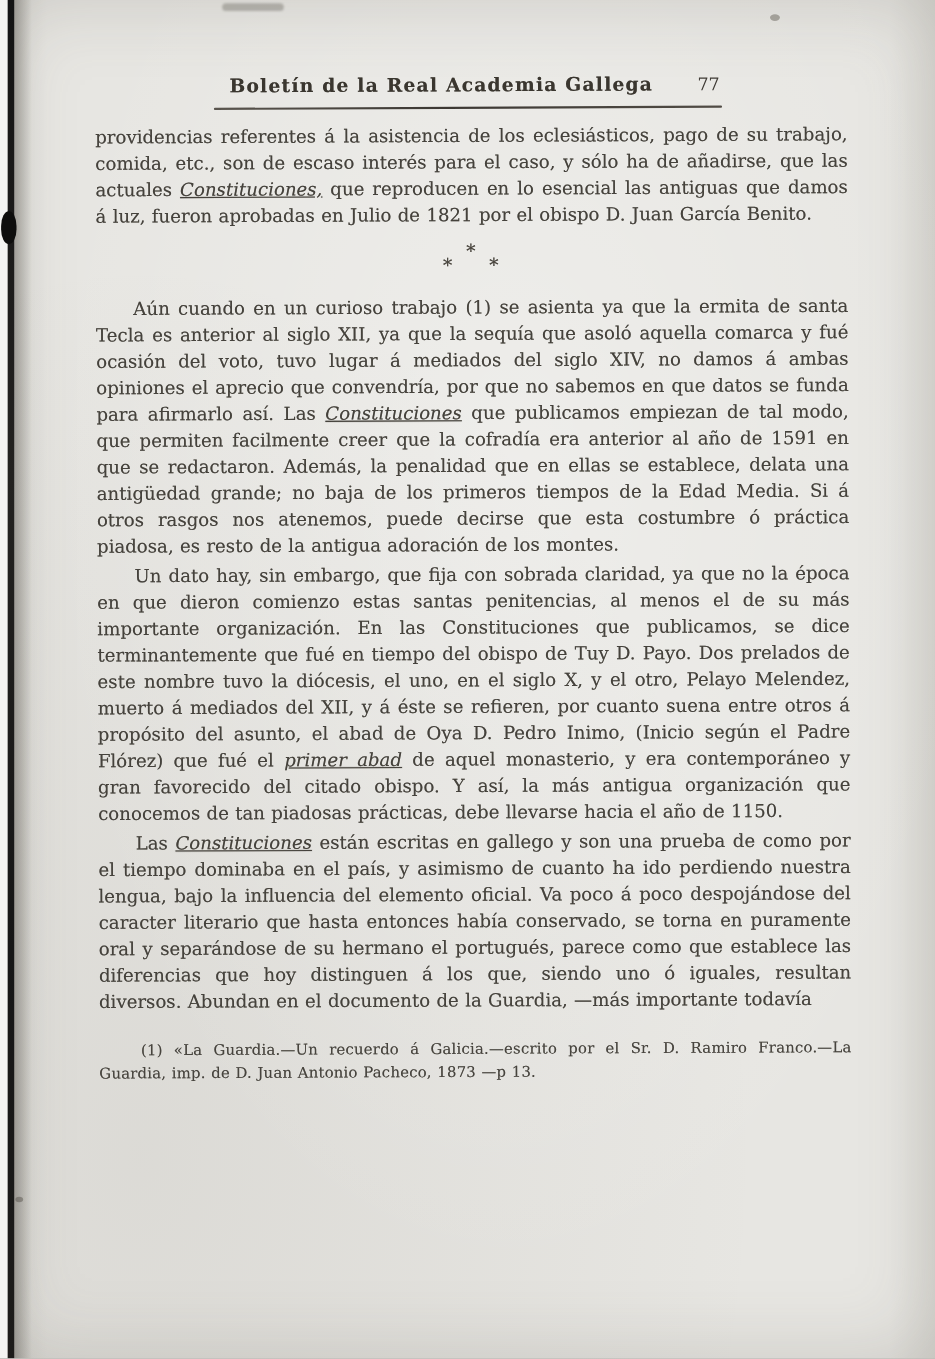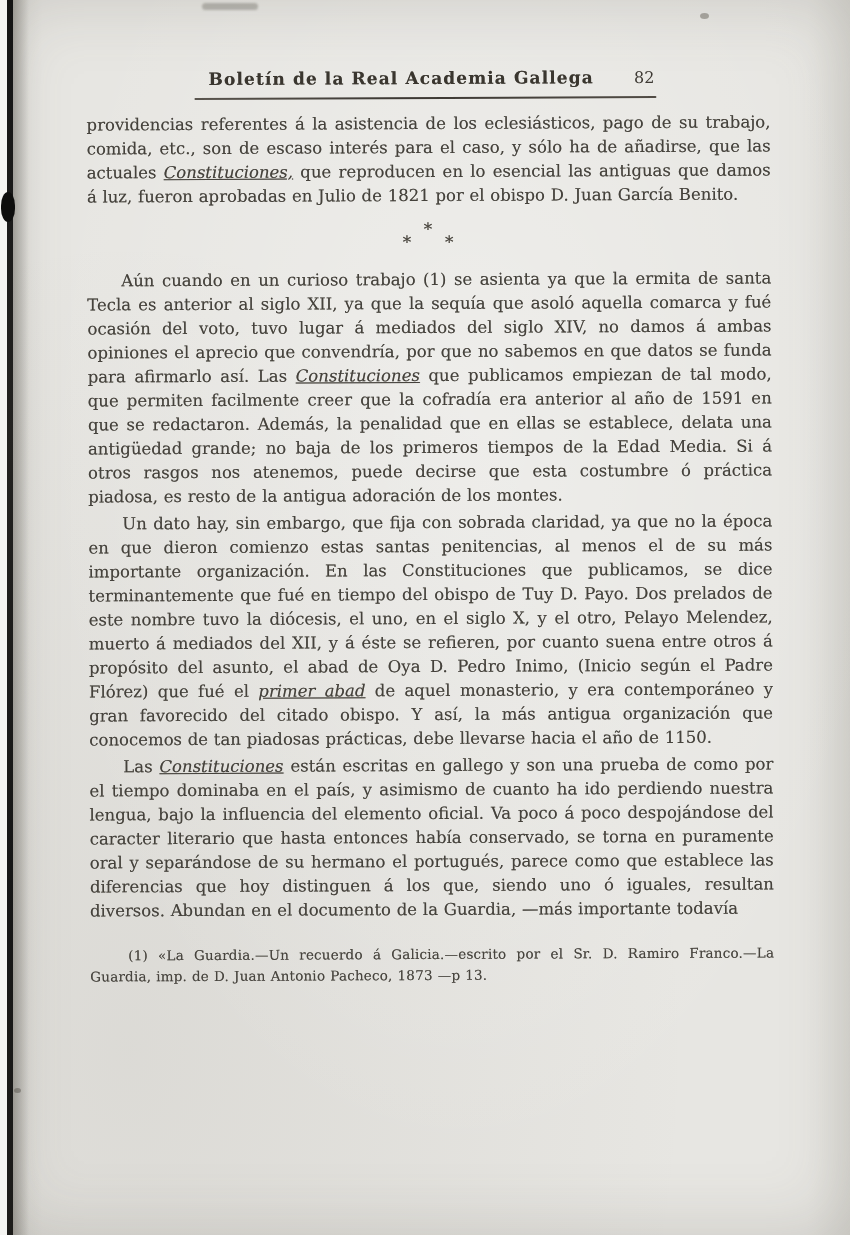--- a/index.html
+++ b/index.html
@@ -122,21 +122,21 @@
   <div class="binding-shadow"></div>
   <div class="artifact-blob"></div>
   <div class="speck-1"></div>
   <div class="speck-2"></div>
   <div class="speck-3"></div>
 
   <div class="content-wrap">
 
     <div class="header">
       <span class="title">Boletín de la Real Academia Gallega</span>
-      <span class="page-num">82</span>
+      <span class="page-num">77</span>
     </div>
     <div class="header-rule"></div>
 
     <div class="text-block">
 
       <div>
           <p class="para"><span class="">providencias referentes á la asistencia de los eclesiásticos, pago de su trabajo, comida, etc., son de escaso interés para el caso, y sólo ha de añadirse, que las actuales </span><span class="it">Constituciones,</span><span class=""> que reproducen en lo esencial las antiguas que damos á luz, fueron aprobadas en Julio de 1821 por el obispo D. Juan García Benito.</span></p>
         </div>
 
       <div class="asterism">

